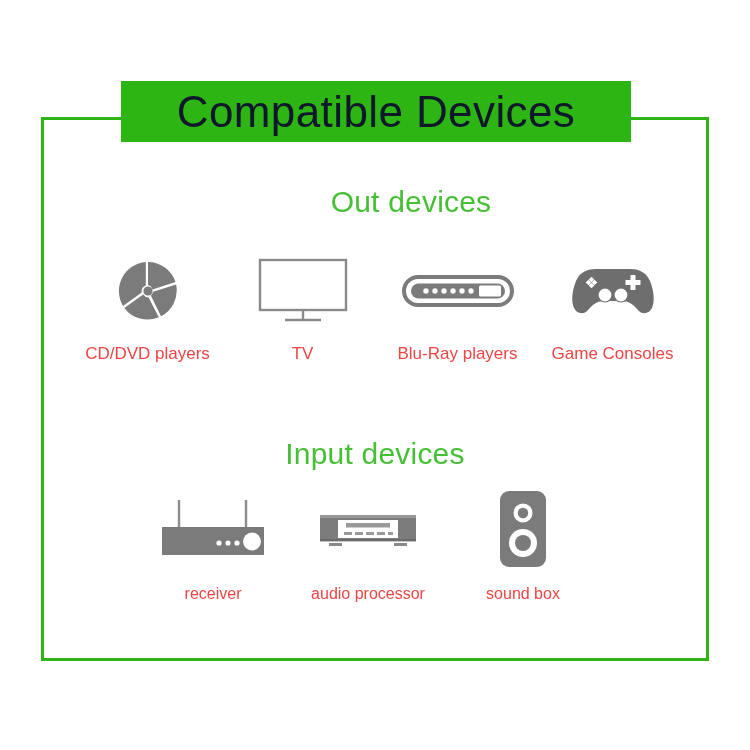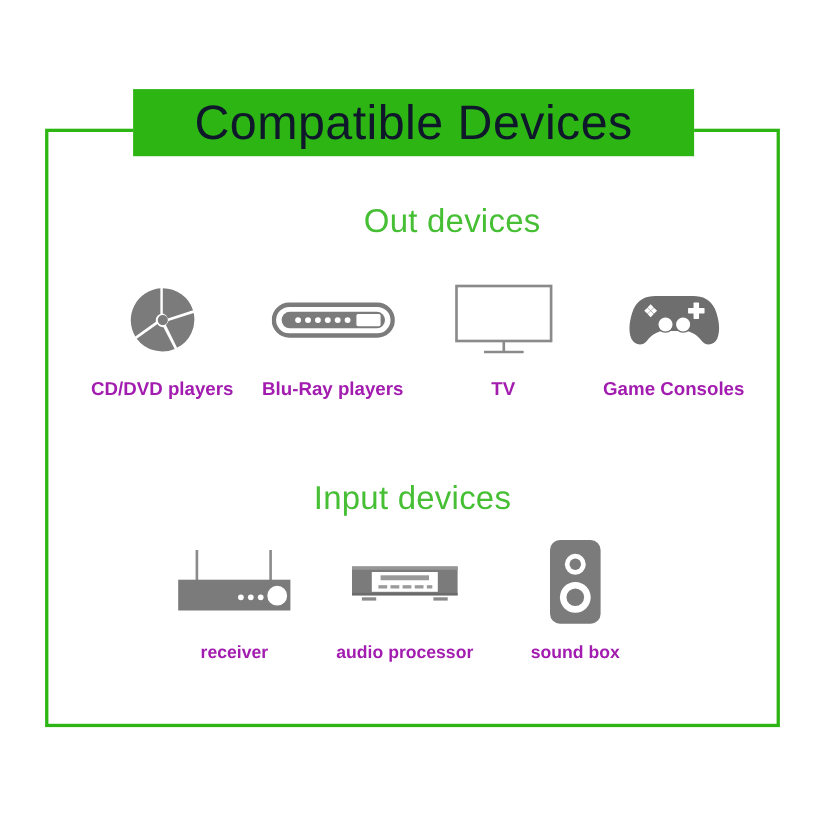--- a/index.html
+++ b/index.html
@@ -100,23 +100,23 @@
   .icon-box {
     height: 86px;
     display: flex;
     align-items: center;
     justify-content: center;
   }
   .row-input .icon-box { height: 92px; }
 
   .device-label {
     margin-top: 10px;
-    color: #a21caf;
+    color: #ef4444;
     font-size: 17px;
-    font-weight: 700;
+    font-weight: 400;
     white-space: nowrap;
     text-align: left;
   }
   .row-input .device-label { font-size: 16px; }
 </style>
 </head>
 <body>
 
 <div id="page">
 
@@ -137,50 +137,50 @@
           <g fill="#7b7b7b">
             <path d="M31 2 A29 29 0 0 1 58.5 22 L35.5 29.5 A6.5 6.5 0 0 0 31 25 Z"></path>
             <path d="M59.1 24.5 A29 29 0 0 1 44 56.2 L33.8 35.4 A6.5 6.5 0 0 0 36.2 31.8 Z"></path>
             <path d="M41.8 57.2 A29 29 0 0 1 7.3 47.9 L26.2 34.5 A6.5 6.5 0 0 0 31.6 37.4 Z"></path>
             <path d="M6 45.9 A29 29 0 0 1 28.8 2.1 L28.8 25.4 A6.5 6.5 0 0 0 24.7 32.4 Z"></path>
             <circle cx="31" cy="31" r="4.6"></circle>
           </g>
         </svg>
       </div>
       <div class="device-label">CD/DVD players</div>
+    </div>
+
+    <div class="device">
+      <div class="icon-box">
+        <svg width="90" height="66" viewBox="0 0 90 66">
+          <rect x="2" y="2" width="86" height="50" fill="none" stroke="#8a8a8a" stroke-width="2.4"></rect>
+          <line x1="45" y1="52" x2="45" y2="61" stroke="#8a8a8a" stroke-width="2.4"></line>
+          <line x1="27" y1="62" x2="63" y2="62" stroke="#8a8a8a" stroke-width="2.4"></line>
+        </svg>
+      </div>
+      <div class="device-label">TV</div>
     </div>
 
     <div class="device">
       <div class="icon-box">
         <svg width="112" height="40" viewBox="0 0 112 40">
           <rect x="2" y="6" width="108" height="28" rx="14" ry="14" fill="none" stroke="#7b7b7b" stroke-width="4"></rect>
           <rect x="9" y="12.5" width="94" height="15" rx="7.5" ry="7.5" fill="#7b7b7b"></rect>
           <g fill="#ffffff">
             <circle cx="24" cy="20" r="2.7"></circle>
             <circle cx="33" cy="20" r="2.7"></circle>
             <circle cx="42" cy="20" r="2.7"></circle>
             <circle cx="51" cy="20" r="2.7"></circle>
             <circle cx="60" cy="20" r="2.7"></circle>
             <circle cx="69" cy="20" r="2.7"></circle>
             <rect x="77" y="14.5" width="22" height="11" rx="1.5"></rect>
           </g>
         </svg>
       </div>
       <div class="device-label">Blu-Ray players</div>
-    </div>
-
-    <div class="device">
-      <div class="icon-box">
-        <svg width="90" height="66" viewBox="0 0 90 66">
-          <rect x="2" y="2" width="86" height="50" fill="none" stroke="#8a8a8a" stroke-width="2.4"></rect>
-          <line x1="45" y1="52" x2="45" y2="61" stroke="#8a8a8a" stroke-width="2.4"></line>
-          <line x1="27" y1="62" x2="63" y2="62" stroke="#8a8a8a" stroke-width="2.4"></line>
-        </svg>
-      </div>
-      <div class="device-label">TV</div>
     </div>
 
     <div class="device">
       <div class="icon-box">
         <svg width="86" height="56" viewBox="0 0 86 56">
           <path d="M26 6 H60 C69 6 76 9 80 18 C84 28 85 38 82 45
                    C79 51 72 52 68 47 C63 41 58 38 52 38 H34
                    C28 38 23 41 18 47 C14 52 7 51 4 45
                    C1 38 2 28 6 18 C10 9 17 6 26 6 Z" fill="#6e6e6e"></path>
           <g fill="#ffffff">

